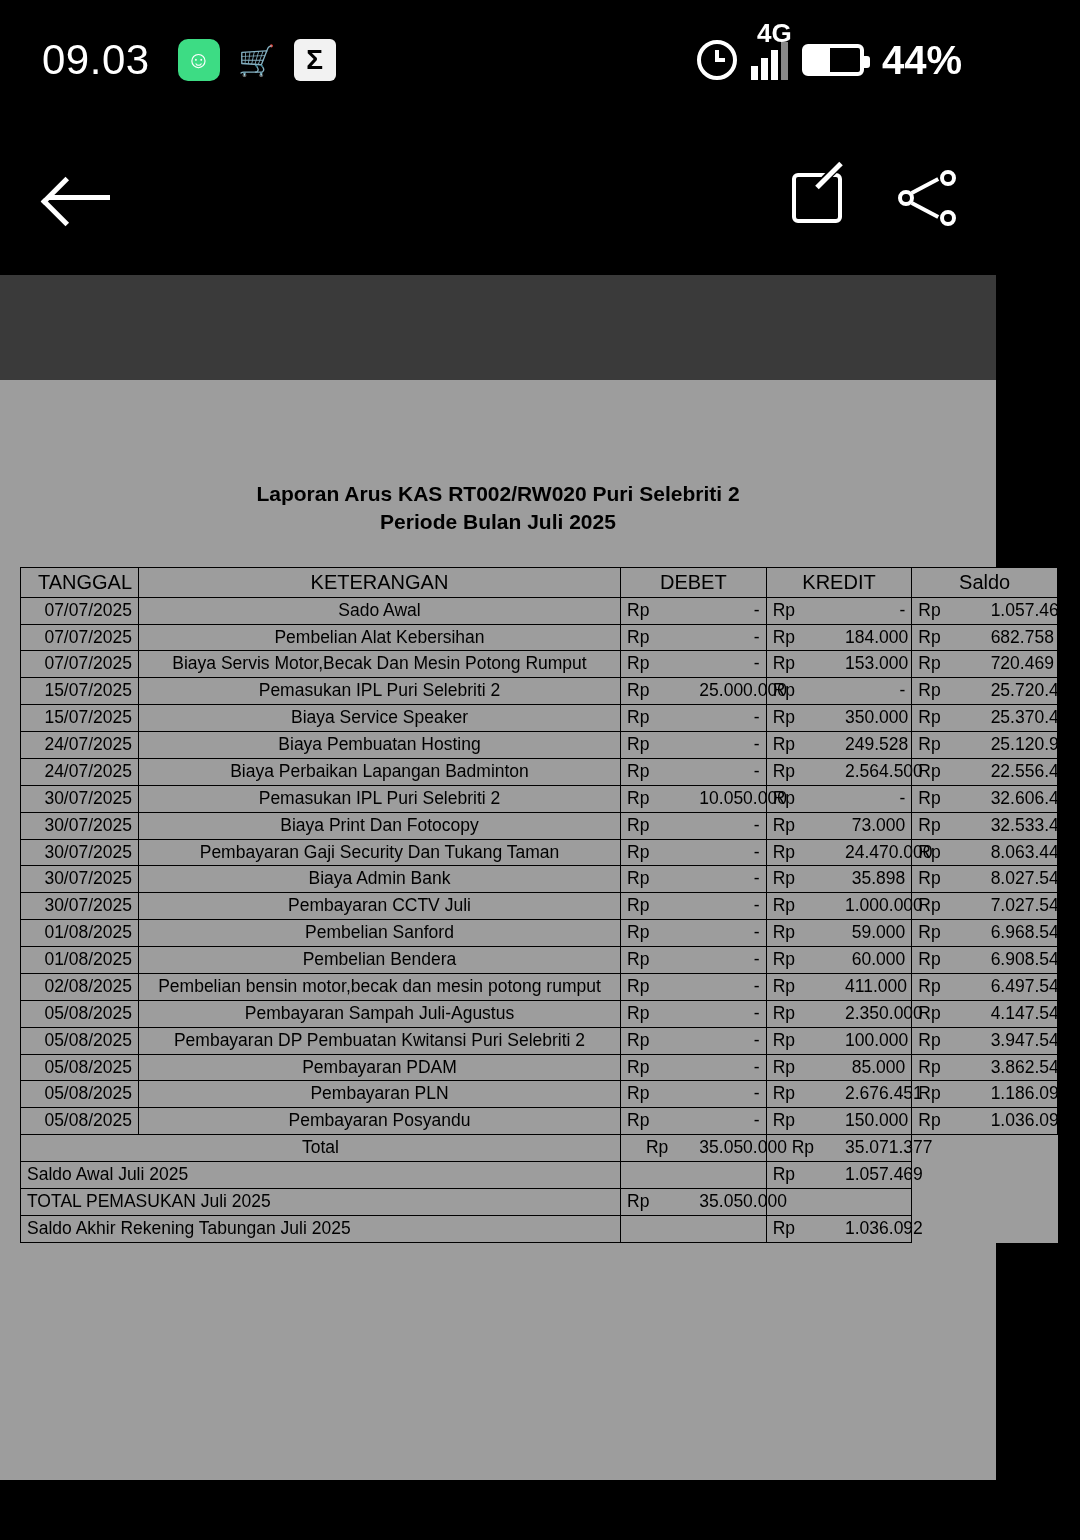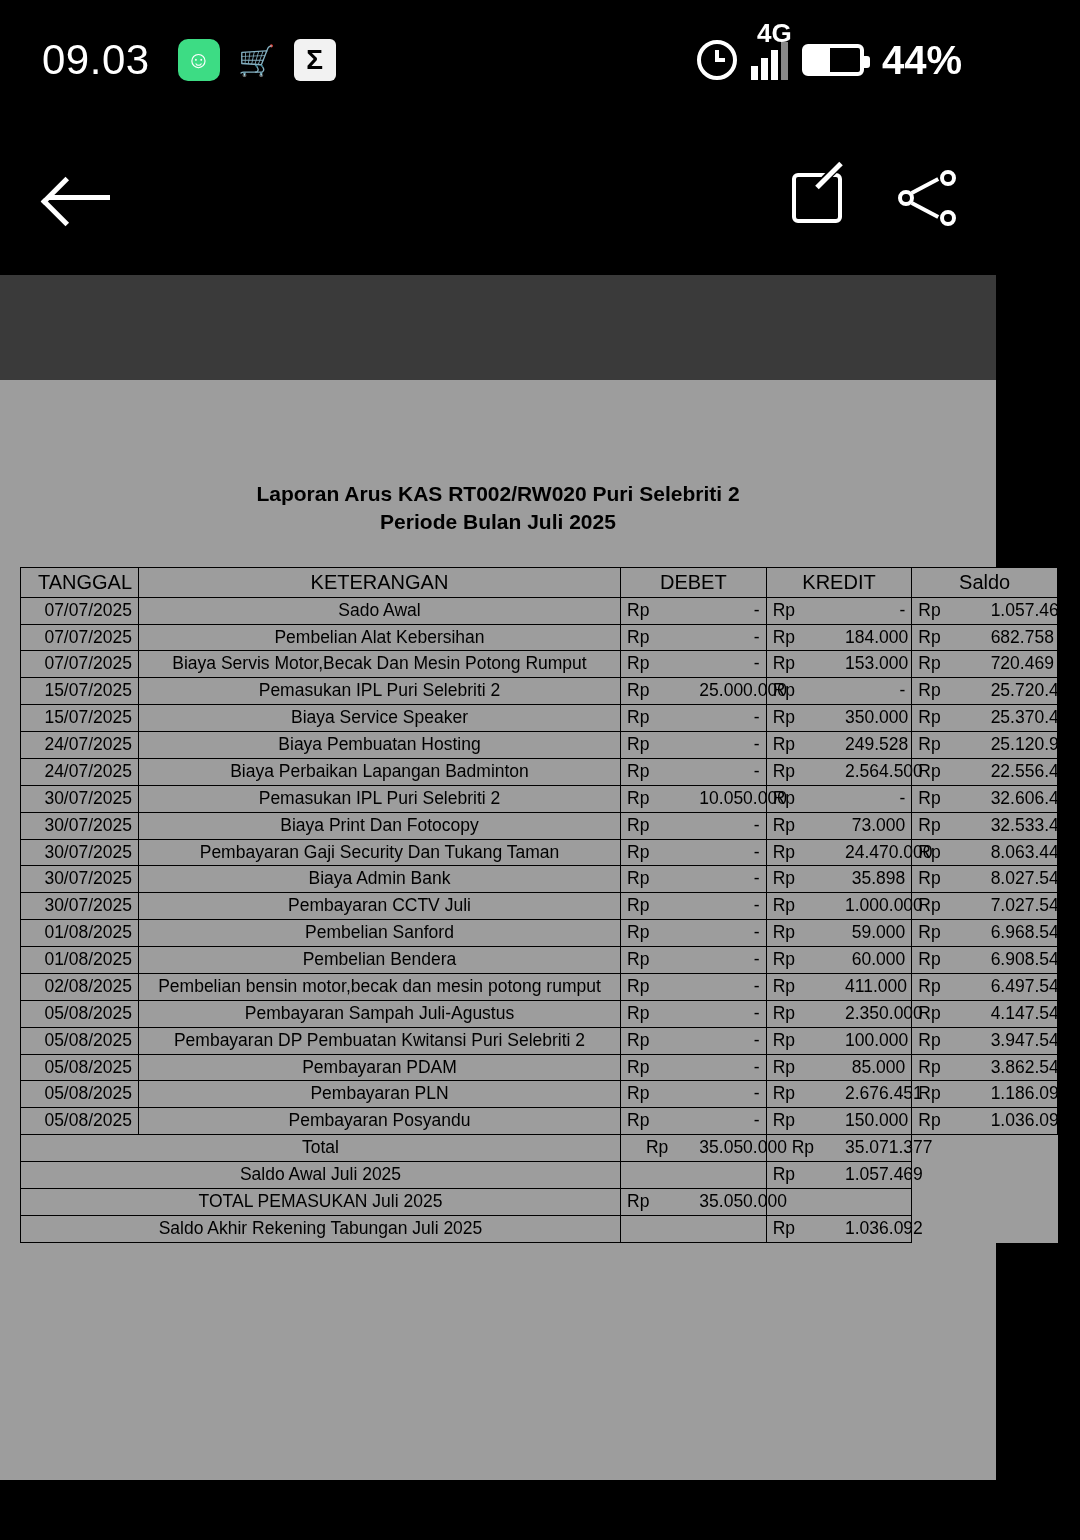--- a/index.html
+++ b/index.html
@@ -64,21 +64,21 @@
 
   table.sheet { border-collapse: collapse; width: 1038px; margin: 30px auto 0; background: #9d9d9d; font-size: 17.5px; color: #000; table-layout: fixed; }
   table.sheet td, table.sheet th { border: 1px solid #000; padding: 2px 6px; font-weight: normal; line-height: 1.25; height: 23px; }
   .c-date { width: 118px; text-align: right; padding-right: 6px; }
   .c-desc { width: 482px; text-align: center; }
   .c-rp { width: 30px; text-align: left; padding-left: 6px; border-right: none !important; }
   .c-num { width: 110px; text-align: right; border-left: none !important; padding-right: 8px; }
   thead th { text-align: center; font-weight: bold; font-size: 20px; height: 32px; }
   .rowhead td { font-weight: bold; }
   .total-row td { font-weight: bold; text-align: center; }
-  .sum-label { text-align: center; margin-left: 27px; }
+  .sum-label { text-align: left; margin-left: 27px; }
   .nb { border: none !important; }
   .strong { font-weight: bold; }
 
   .navbar { position: absolute; left: 0; right: 0; bottom: 0; height: 60px; background: #000; }
 </style>
 </head>
 <body>
 
 <div class="phone">
 

